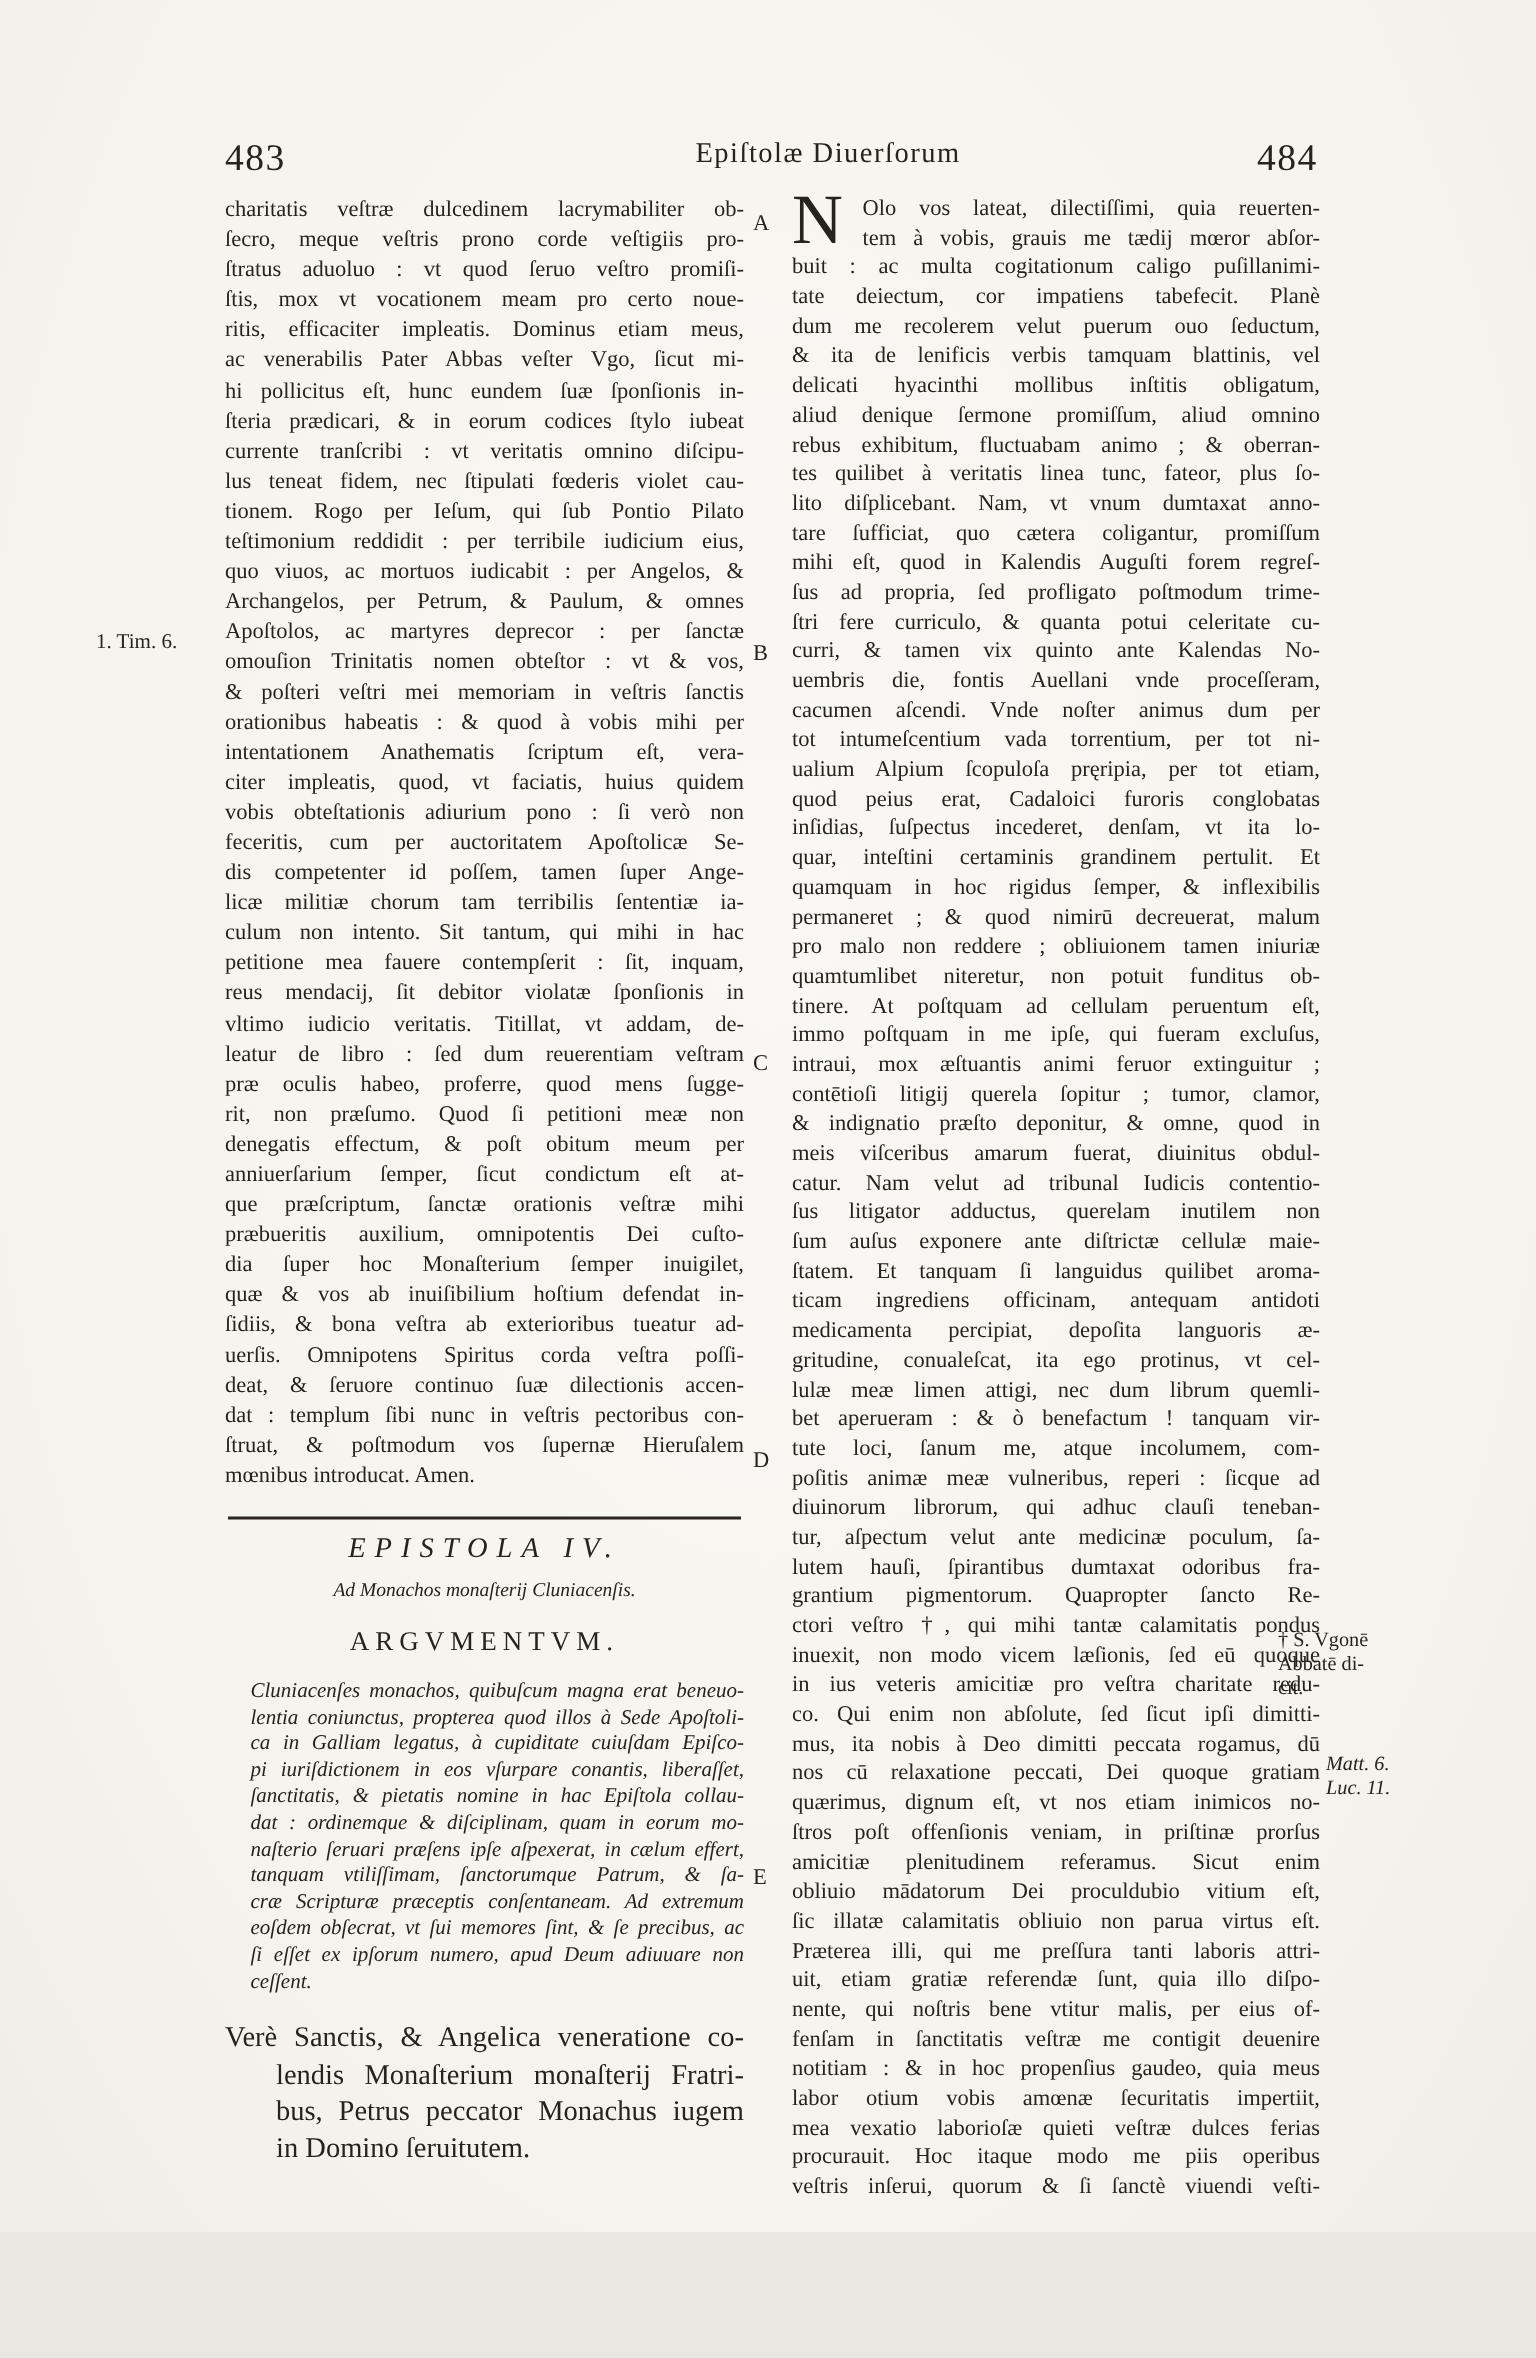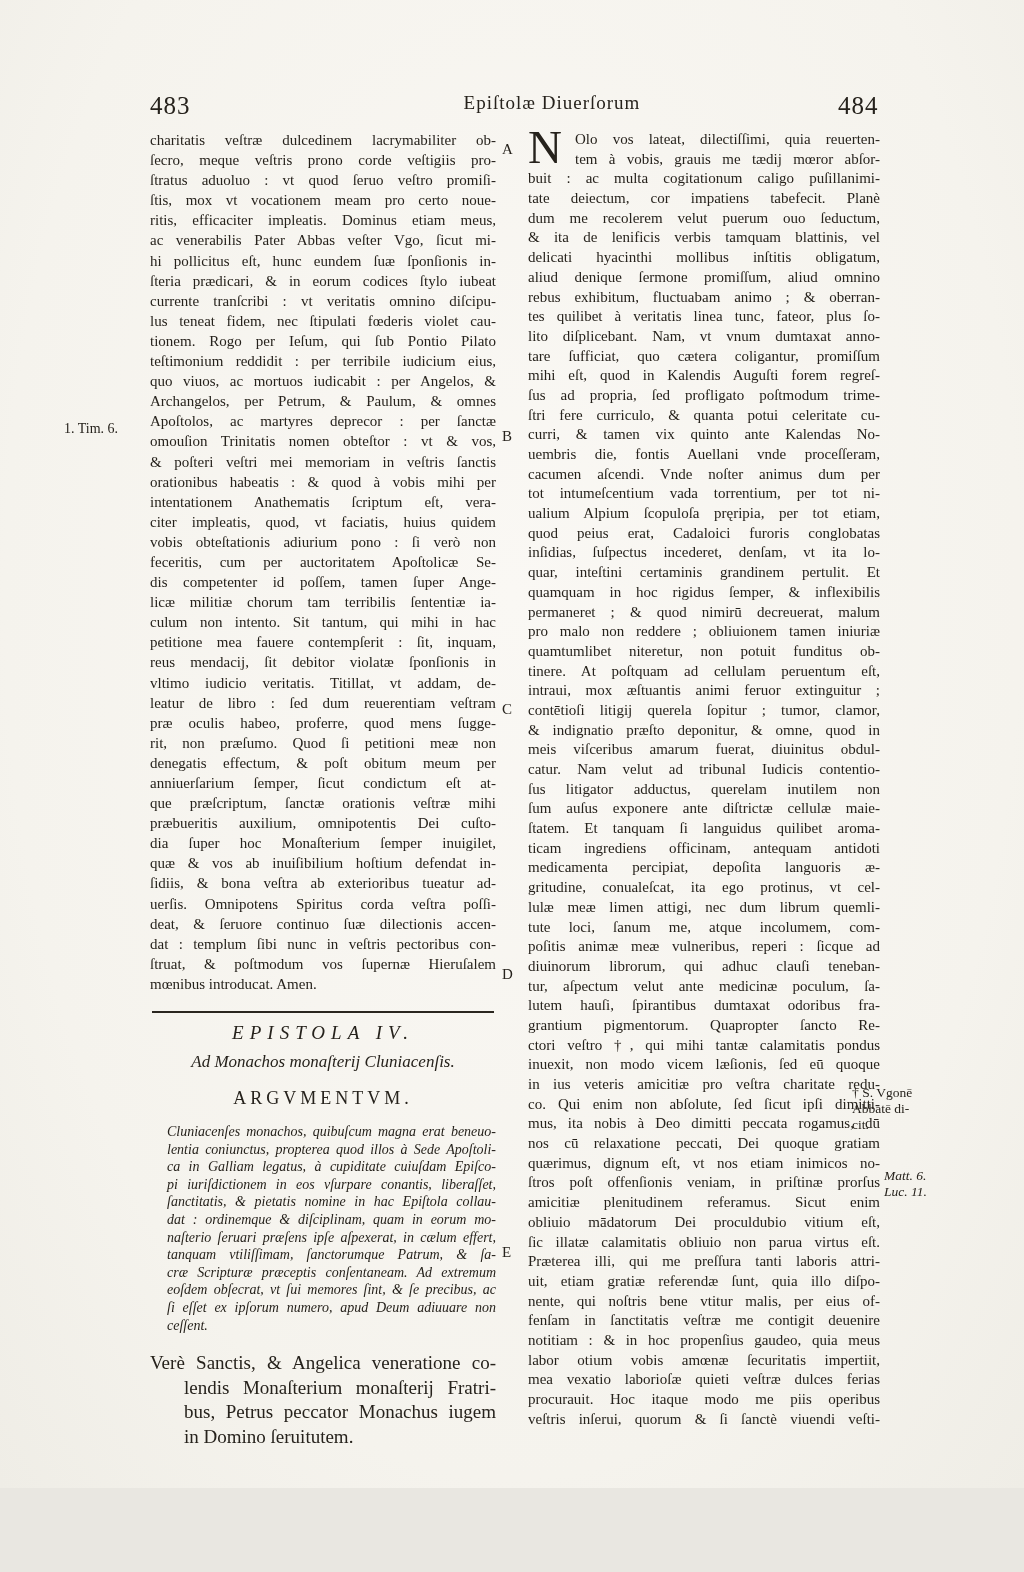--- a/index.html
+++ b/index.html
@@ -40,21 +40,21 @@
     font-size:47px;line-height:44px;
   }
   .rc .tline:nth-child(1),
   .rc .tline:nth-child(2){padding-left:47px;}
   
   .rule{margin:17px 2px 0 2px;border:0;border-top:2px solid #2a261f;height:0;}
   .ep-heading{
     margin-top:9px;text-align:center;
     font-style:italic;font-size:19px;letter-spacing:6px;
   }
-  .ep-sub{margin-top:8px;text-align:center;font-style:italic;font-size:17px;}
+  .ep-sub{margin-top:8px;text-align:center;font-style:italic;font-size:13px;}
   .arg-heading{margin-top:16px;text-align:center;font-size:18px;letter-spacing:4px;}
   .argumentum{margin-top:14px;margin-left:17px;font-style:italic;}
   .argumentum .tline{height:17.6px;line-height:17.6px;font-size:14px;}
   .argumentum .tline:last-child{text-align-last:left;}
   .salutation{margin-top:17px;}
   .salutation .tline{height:24.5px;line-height:24.5px;font-size:19px;}
   .salutation .tline + .tline{padding-left:34px;}
   .salutation .tline:last-child{text-align-last:left;}
   
   .marginnote{position:absolute;font-size:13.5px;line-height:16px;}
@@ -184,32 +184,34 @@
         <div class="tline">tot intumeſcentium vada torrentium, per tot ni-</div>
         <div class="tline">ualium Alpium ſcopuloſa pręripia, per tot etiam,</div>
         <div class="tline">quod peius erat, Cadaloici furoris conglobatas</div>
         <div class="tline">inſidias, ſuſpectus incederet, denſam, vt ita lo-</div>
         <div class="tline">quar, inteſtini certaminis grandinem pertulit. Et</div>
         <div class="tline">quamquam in hoc rigidus ſemper, &amp; inflexibilis</div>
         <div class="tline">permaneret ; &amp; quod nimirū decreuerat, malum</div>
         <div class="tline">pro malo non reddere ; obliuionem tamen iniuriæ</div>
         <div class="tline">quamtumlibet niteretur, non potuit funditus ob-</div>
         <div class="tline">tinere. At poſtquam ad cellulam peruentum eſt,</div>
+        <div class="tline">immo poſtquam in me ipſe, qui fueram excluſus,</div>
         <div class="tline">intraui, mox æſtuantis animi feruor extinguitur ;</div>
         <div class="tline">contētioſi litigij querela ſopitur ; tumor, clamor,</div>
         <div class="tline">&amp; indignatio præſto deponitur, &amp; omne, quod in</div>
         <div class="tline">meis viſceribus amarum fuerat, diuinitus obdul-</div>
         <div class="tline">catur. Nam velut ad tribunal Iudicis contentio-</div>
         <div class="tline">ſus litigator adductus, querelam inutilem non</div>
         <div class="tline">ſum auſus exponere ante diſtrictæ cellulæ maie-</div>
         <div class="tline">ſtatem. Et tanquam ſi languidus quilibet aroma-</div>
         <div class="tline">ticam ingrediens officinam, antequam antidoti</div>
         <div class="tline">medicamenta percipiat, depoſita languoris æ-</div>
         <div class="tline">gritudine, conualeſcat, ita ego protinus, vt cel-</div>
         <div class="tline">lulæ meæ limen attigi, nec dum librum quemli-</div>
+        <div class="tline">bet aperueram : &amp; ò benefactum ! tanquam vir-</div>
         <div class="tline">tute loci, ſanum me, atque incolumem, com-</div>
         <div class="tline">poſitis animæ meæ vulneribus, reperi : ſicque ad</div>
         <div class="tline">diuinorum librorum, qui adhuc clauſi teneban-</div>
         <div class="tline">tur, aſpectum velut ante medicinæ poculum, ſa-</div>
         <div class="tline">lutem hauſi, ſpirantibus dumtaxat odoribus fra-</div>
         <div class="tline">grantium pigmentorum. Quapropter ſancto Re-</div>
         <div class="tline">ctori veſtro †, qui mihi tantæ calamitatis pondus</div>
         <div class="tline">inuexit, non modo vicem læſionis, ſed eū quoque</div>
         <div class="tline">in ius veteris amicitiæ pro veſtra charitate redu-</div>
         <div class="tline">co. Qui enim non abſolute, ſed ſicut ipſi dimitti-</div>

